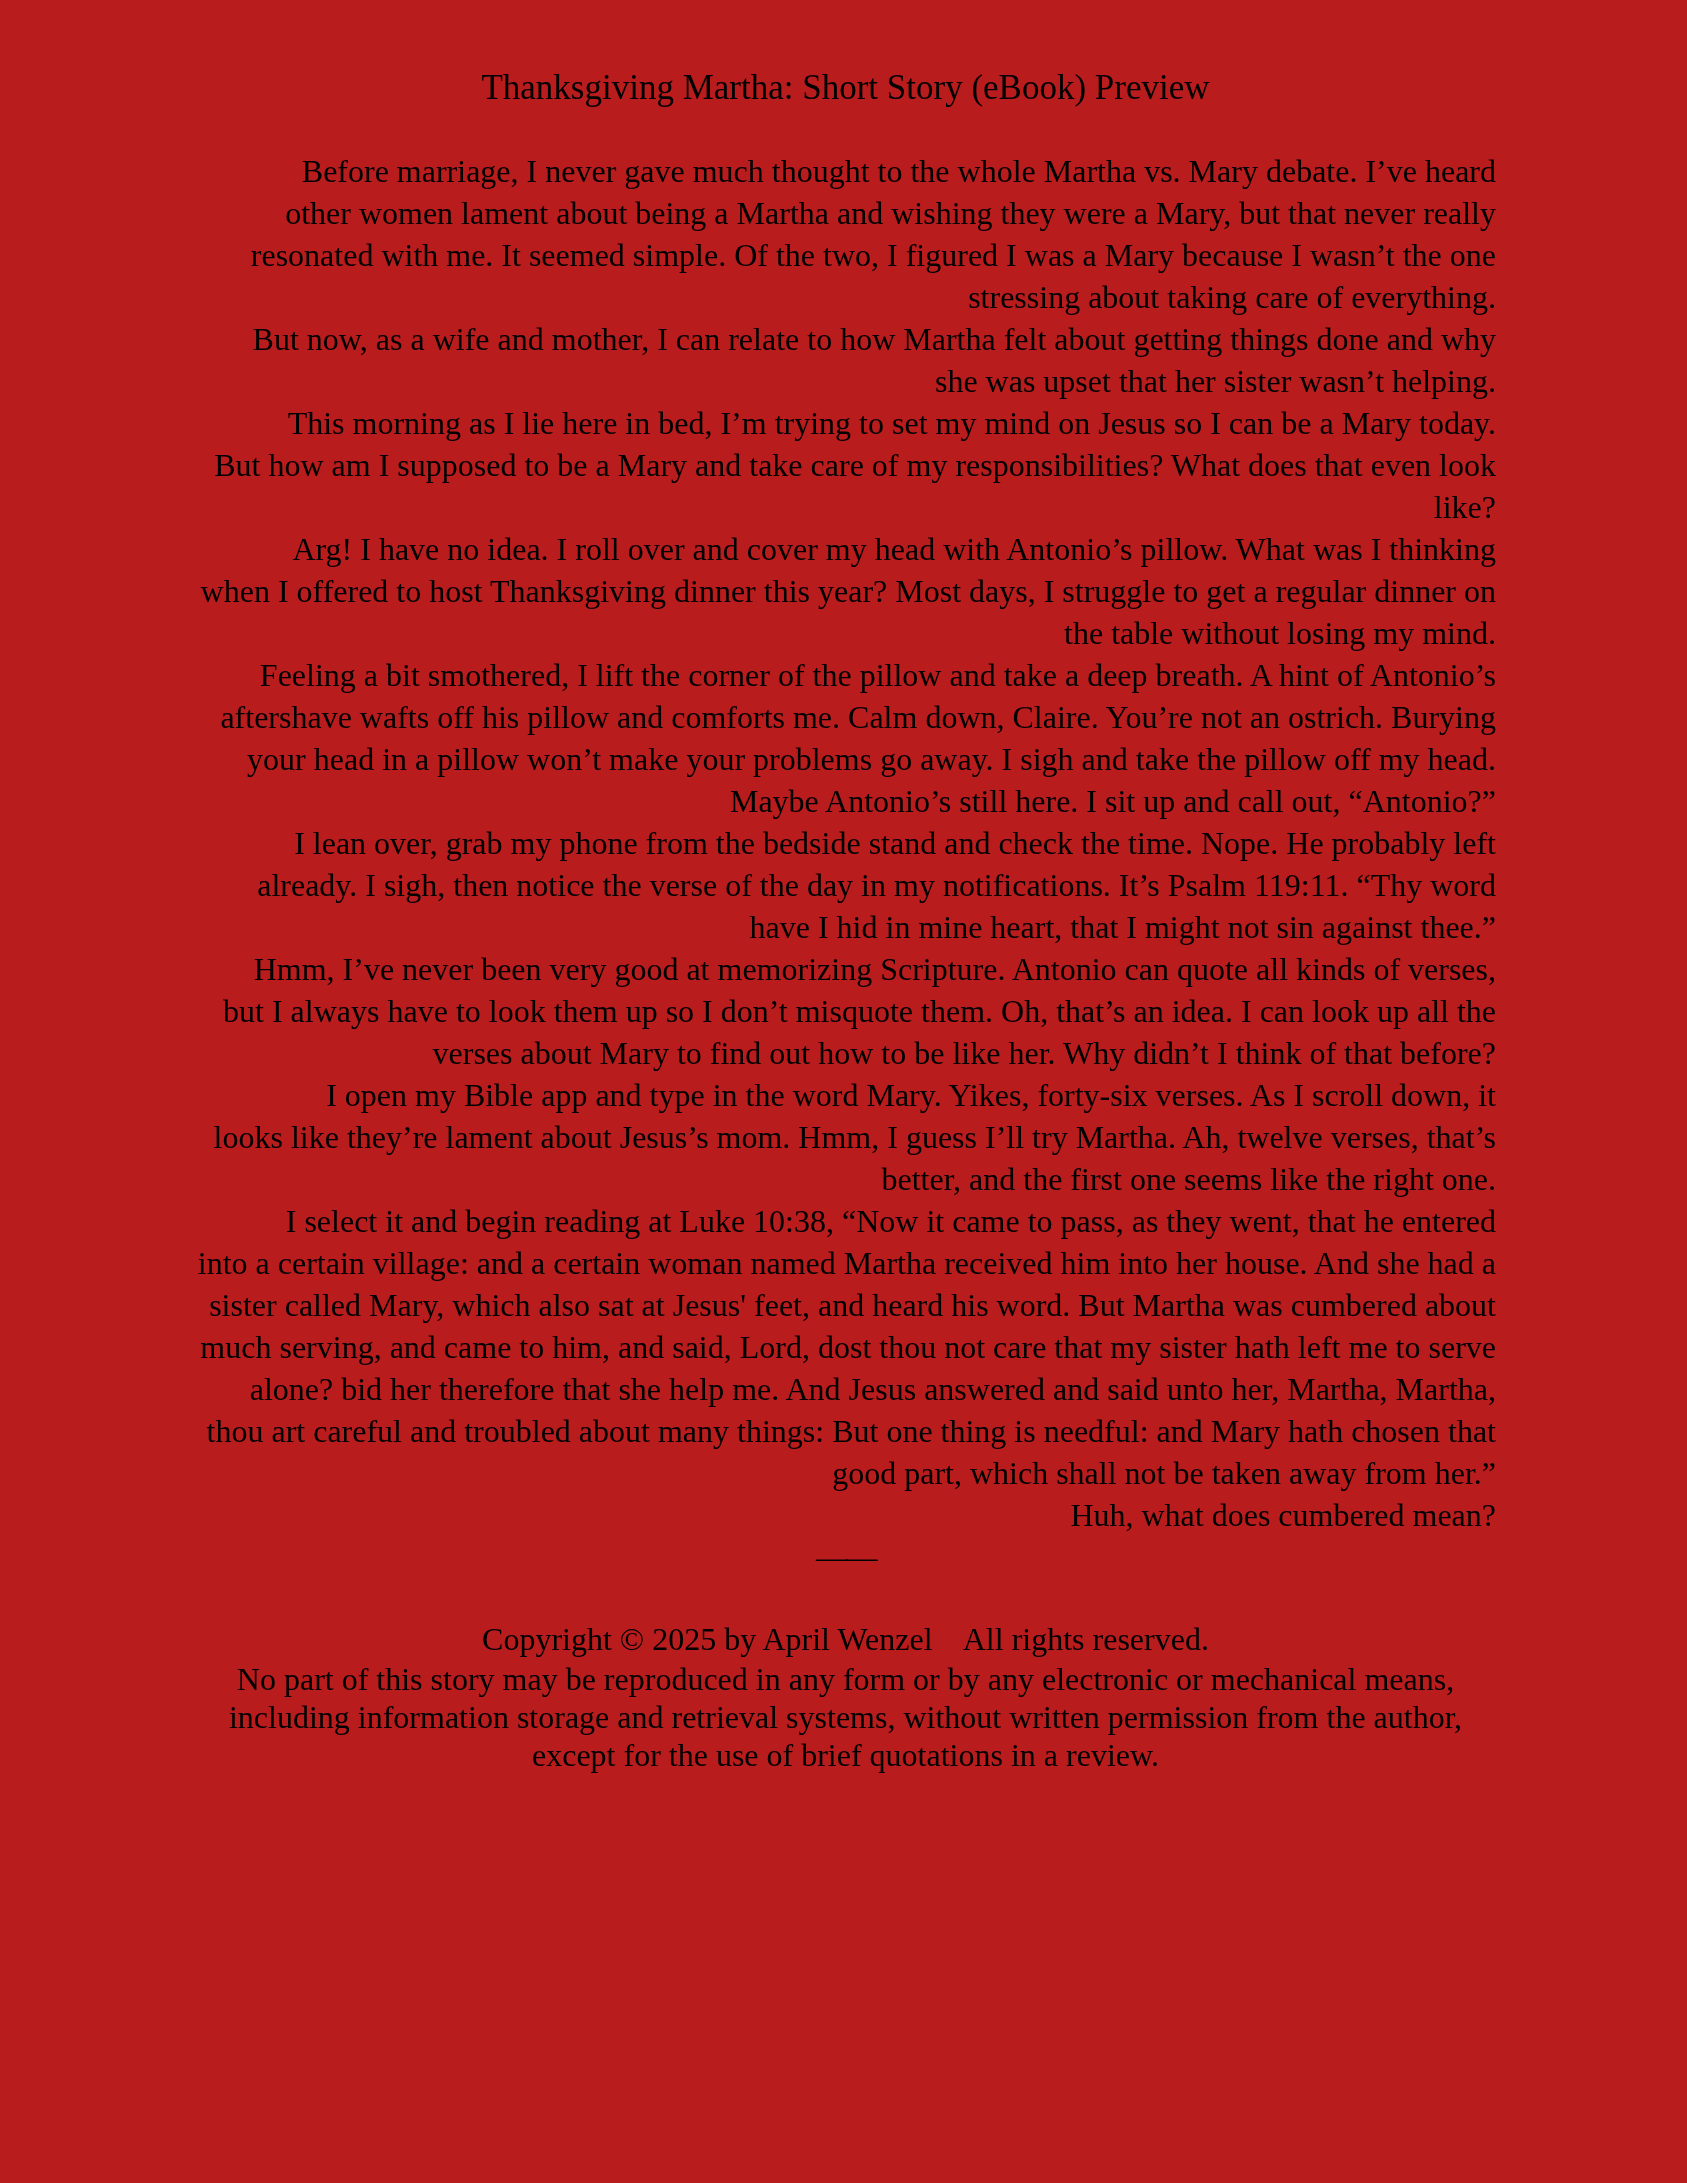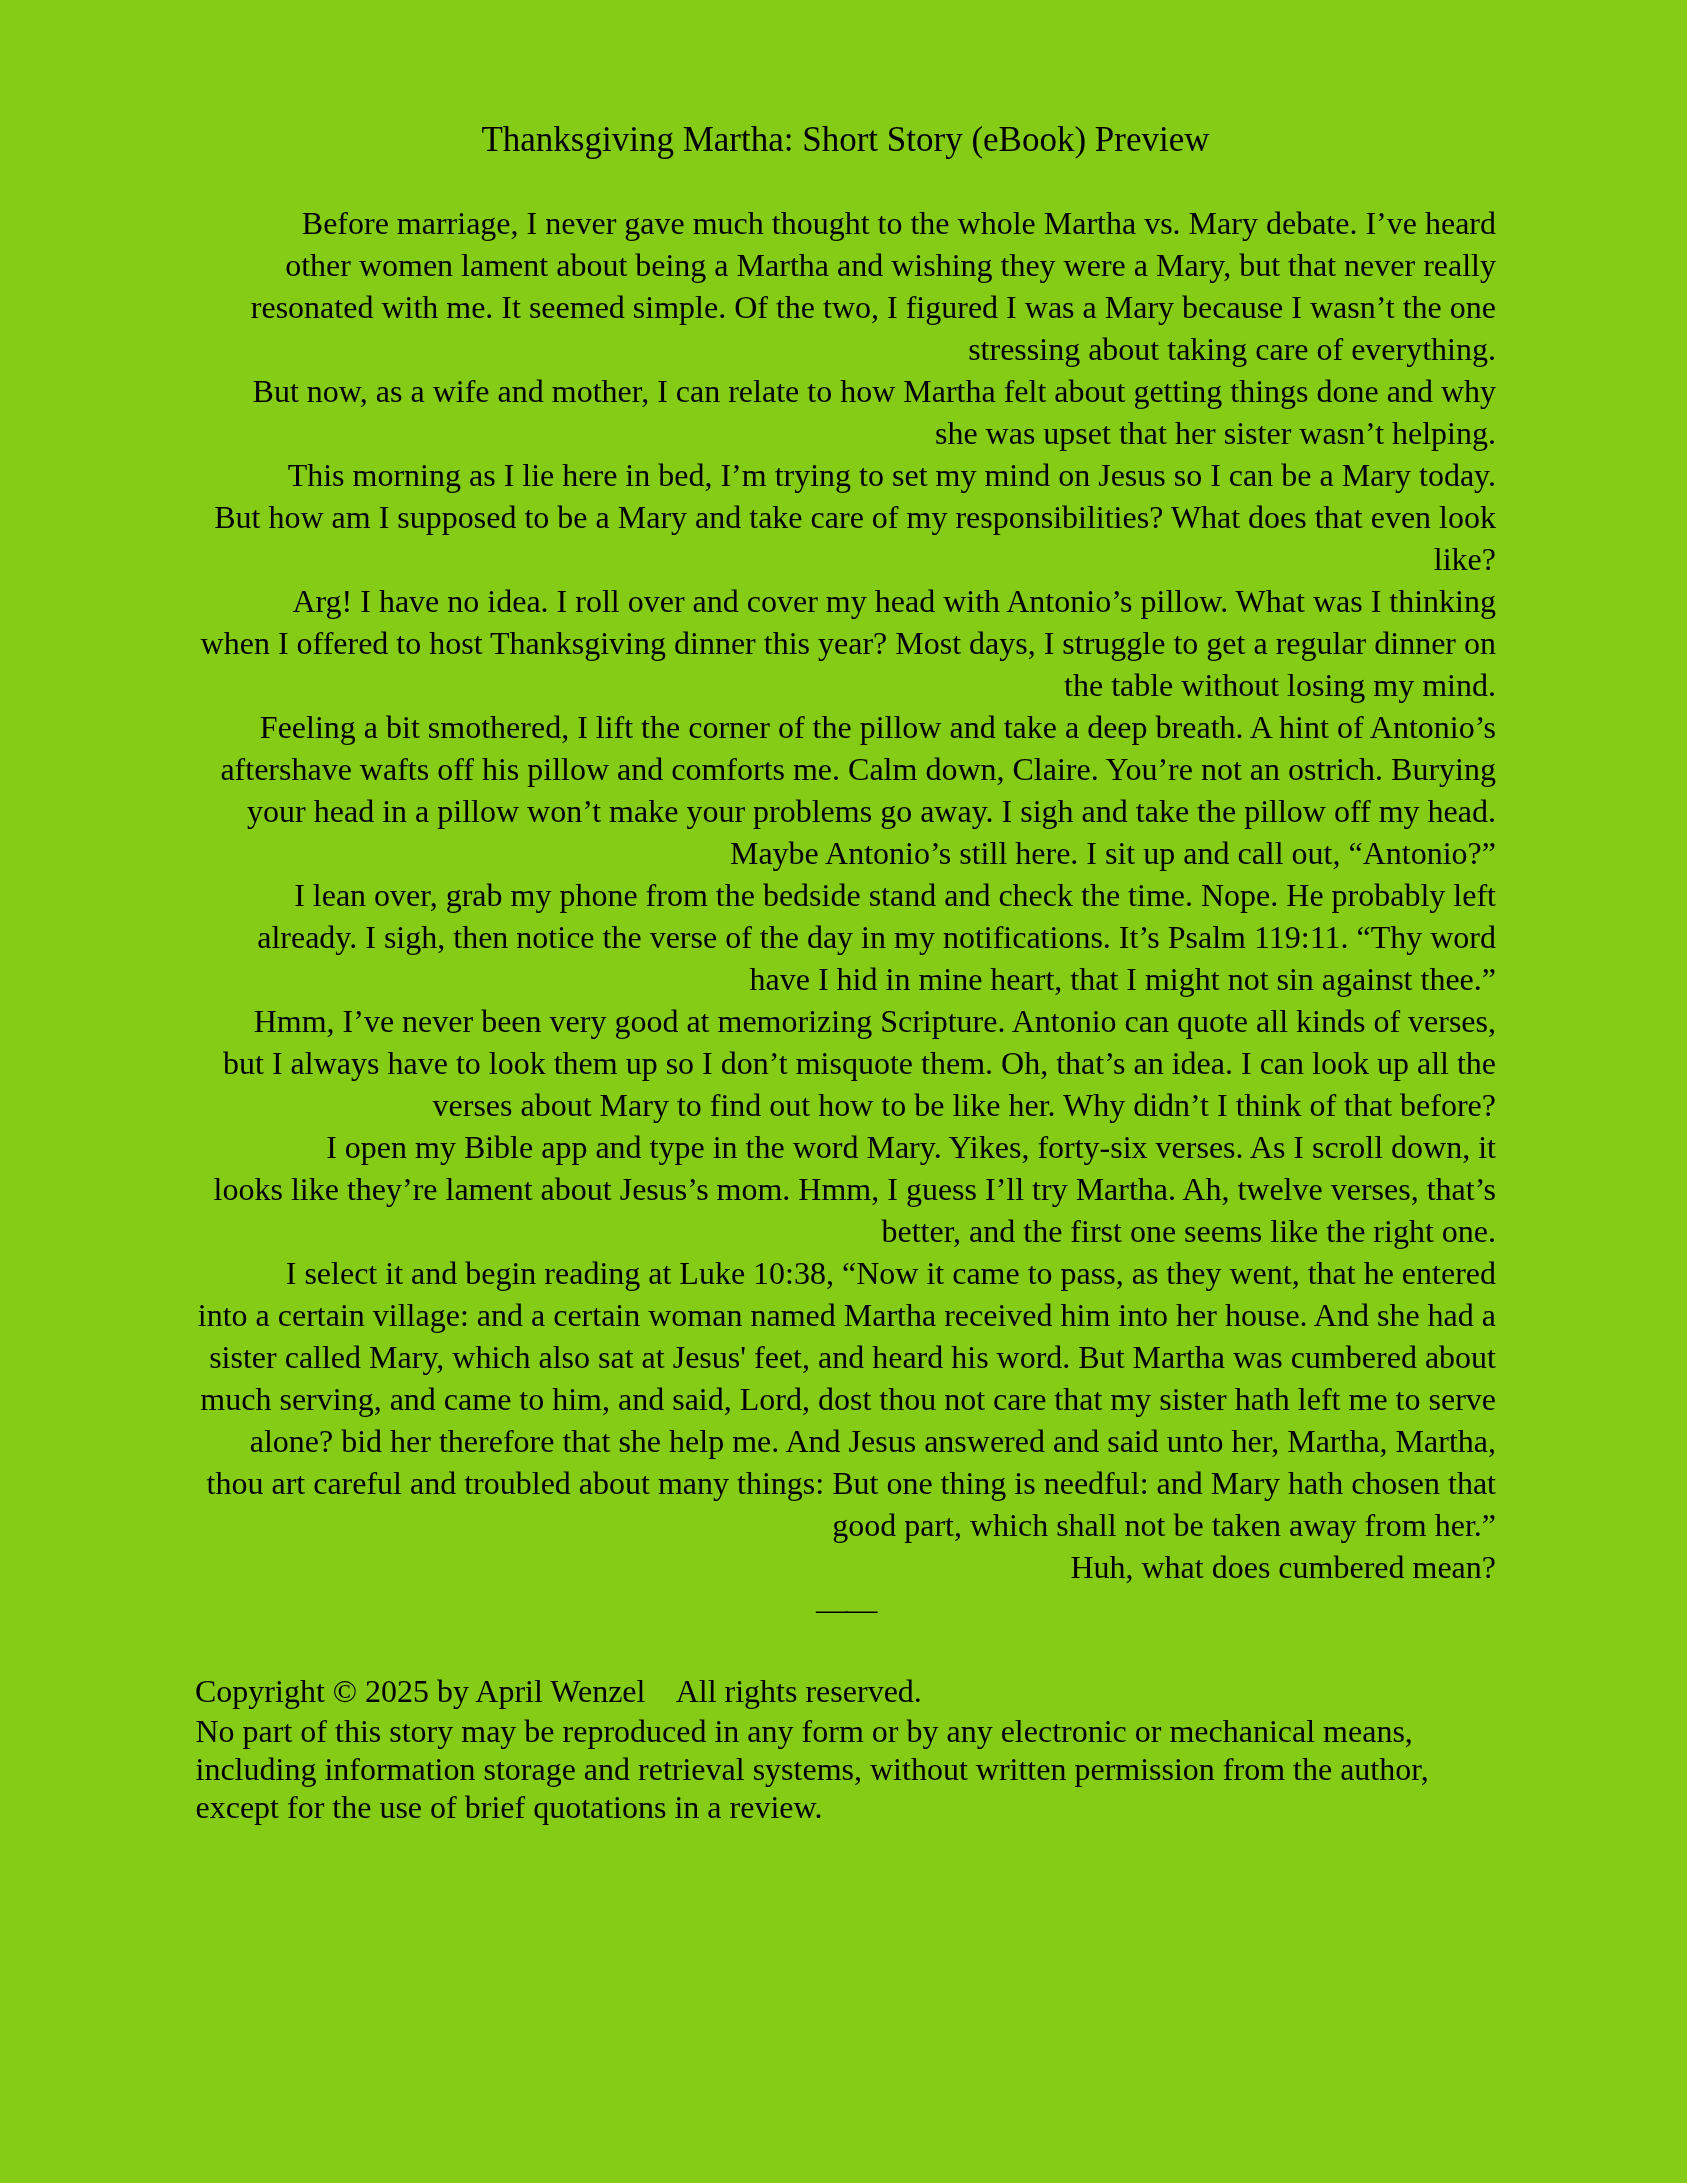--- a/index.html
+++ b/index.html
@@ -5,22 +5,22 @@
     html, body {
       margin: 0;
       padding: 0;
       background: #ffffff;
     }
     .page {
       position: relative;
       width: 1687px;
       height: 2183px;
       box-sizing: border-box;
-      padding: 119px 191px 0 195px;
-      background: #84cc16;
+      padding: 67px 191px 0 195px;
+      background: #b91c1c;
       color: #000000;
       font-family: "Liberation Serif", "DejaVu Serif", serif;
       overflow: hidden;
     }
     .title {
       margin: 0 0 41px 0;
       font-size: 35px;
       line-height: 42px;
       font-weight: 400;
       text-align: center;
@@ -38,21 +38,21 @@
       text-align: right;
     }
     .scene-break {
       font-size: 32px;
       line-height: 42px;
       text-align: center;
       letter-spacing: -2.6px;
     }
     .footer {
       margin-top: 42px;
-      text-align: left;
+      text-align: center;
       font-size: 32px;
       line-height: 38px;
     }
     .copyright {
       white-space: pre-wrap;
     }
     .notice {
       margin: 2px auto;
       max-width: 1300px;
     }

